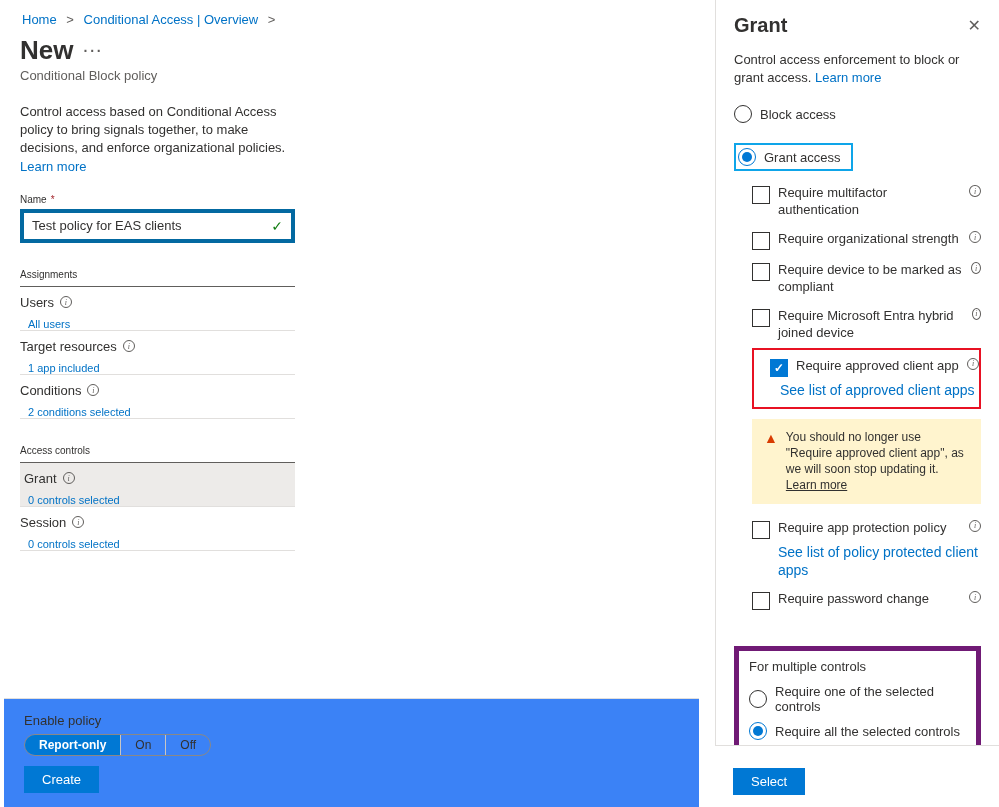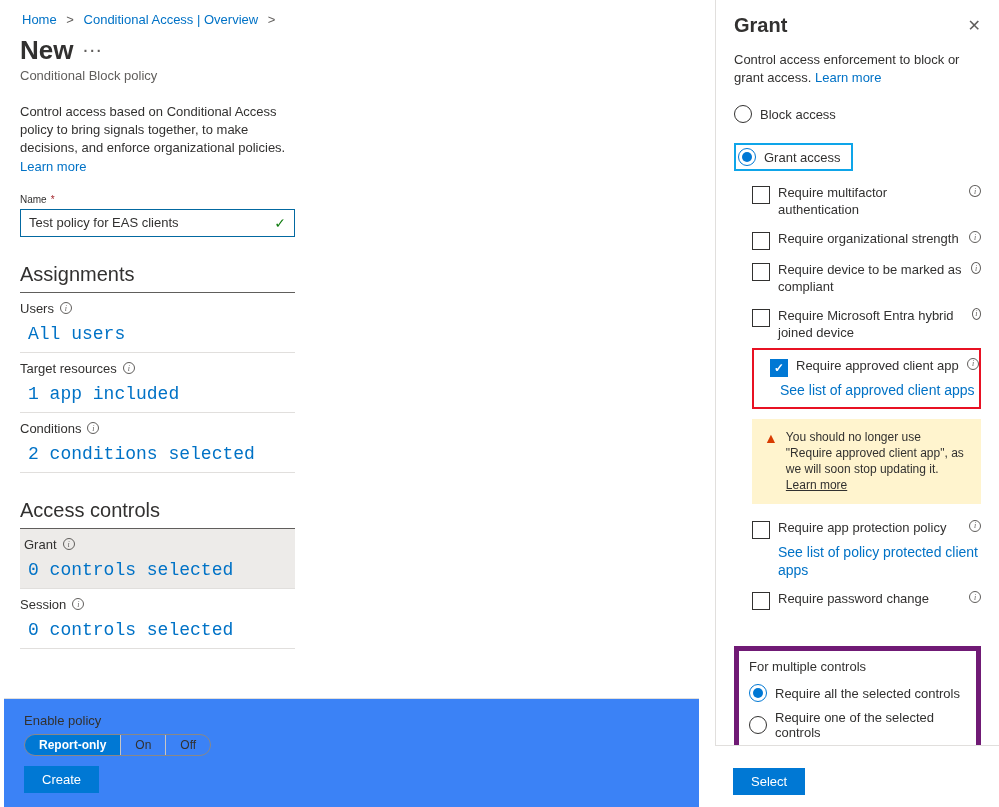--- a/index.html
+++ b/index.html
@@ -15,27 +15,27 @@
 .page-title { font-size: 26px; font-weight: 600; margin-top: 2px; display: flex; align-items: center; gap: 10px; }
 .subtitle { font-size: 13px; color: #605e5c; margin-top: 2px; margin-bottom: 20px; }
 
 .intro-text { font-size: 13px; color: #323130; width: 275px; line-height: 1.4; }
 .link { color: #0072c6; cursor: pointer; }
 
 .field-label { font-size: 10px; margin-top: 18px; margin-bottom: 4px; display: flex; align-items: center; gap: 4px; }
 .required { color: #a4262c; }
 
 .text-input { width: 275px; border: 1px solid #8a8886; padding: 5px 8px; font-size: 13px; font-family: inherit; display: flex; align-items: center; justify-content: space-between; }
-.text-input.valid { border: 1px solid #0369a1; text-align: center; }
+.text-input.valid { border: 4px solid #0369a1; text-align: center; }
 .check-green { color: #107c10; font-size: 14px; }
 
-.section-header { font-size: 20px; width: 275px; margin-top: 26px; padding-bottom: 6px; border-bottom: 1px solid #605e5c; }
+.section-header { font-size: 10px; width: 275px; margin-top: 26px; padding-bottom: 6px; border-bottom: 1px solid #605e5c; }
 
 .row-header { font-size: 13px; width: 275px; padding: 8px 0 4px; display: flex; align-items: center; gap: 6px; }
-.row-value { font-size: 18px; color: #0072c6; padding: 4px 0 8px 8px; width: 275px; border-bottom: 1px solid #e1dfdd; cursor: pointer; font-family: Liberation Mono, monospace; }
+.row-value { font-size: 11px; color: #0072c6; padding: 4px 0 0 8px; width: 275px; border-bottom: 1px solid #e1dfdd; cursor: pointer; }
 .row-block { width: 275px; }
 .row-block.selected { background: #edebe9; }
 .row-block.selected .row-header { padding-left: 4px; }
 .row-block.selected .row-value { border-bottom: 1px solid #e1dfdd; }
 
 .info-icon { display: inline-flex; width: 12px; height: 12px; border: 1px solid #605e5c; border-radius: 50%; align-items: center; justify-content: center; font-size: 8px; color: #605e5c; font-style: italic; font-family: Georgia, serif; }
 
 .bottom-bar { position: absolute; bottom: 0; left: 4px; width: 695px; padding: 14px 20px; border-top: 1px solid #e1dfdd; background: #3b82f6; }
 .enable-label { font-size: 13px; margin-bottom: 6px; }
 .pill { display: inline-flex; border: 1px solid #8a8886; border-radius: 14px; overflow: hidden; font-size: 12px; }
@@ -257,26 +257,26 @@
       <span class="checkbox"></span>
       <div class="check-label-wrap">
           <span class="check-label">Require password change</span>
           <span class="info-icon">i</span>
         </div>
     </div>
 
     <div class="for-multiple">
       <div class="for-multiple-title">For multiple controls</div>
       <div class="radio-row">
+        <span class="radio"></span>
+          <span>Require one of the selected controls</span>
+      </div>
+      <div class="radio-row">
         <span class="radio checked"></span>
           <span>Require all the selected controls</span>
       </div>
-      <div class="radio-row">
-        <span class="radio"></span>
-          <span>Require one of the selected controls</span>
-      </div>
     </div>
   </div>
 
   <div class="right-footer">
     <button class="btn-primary">Select</button>
   </div>
 </div>
 
 </body></html>

